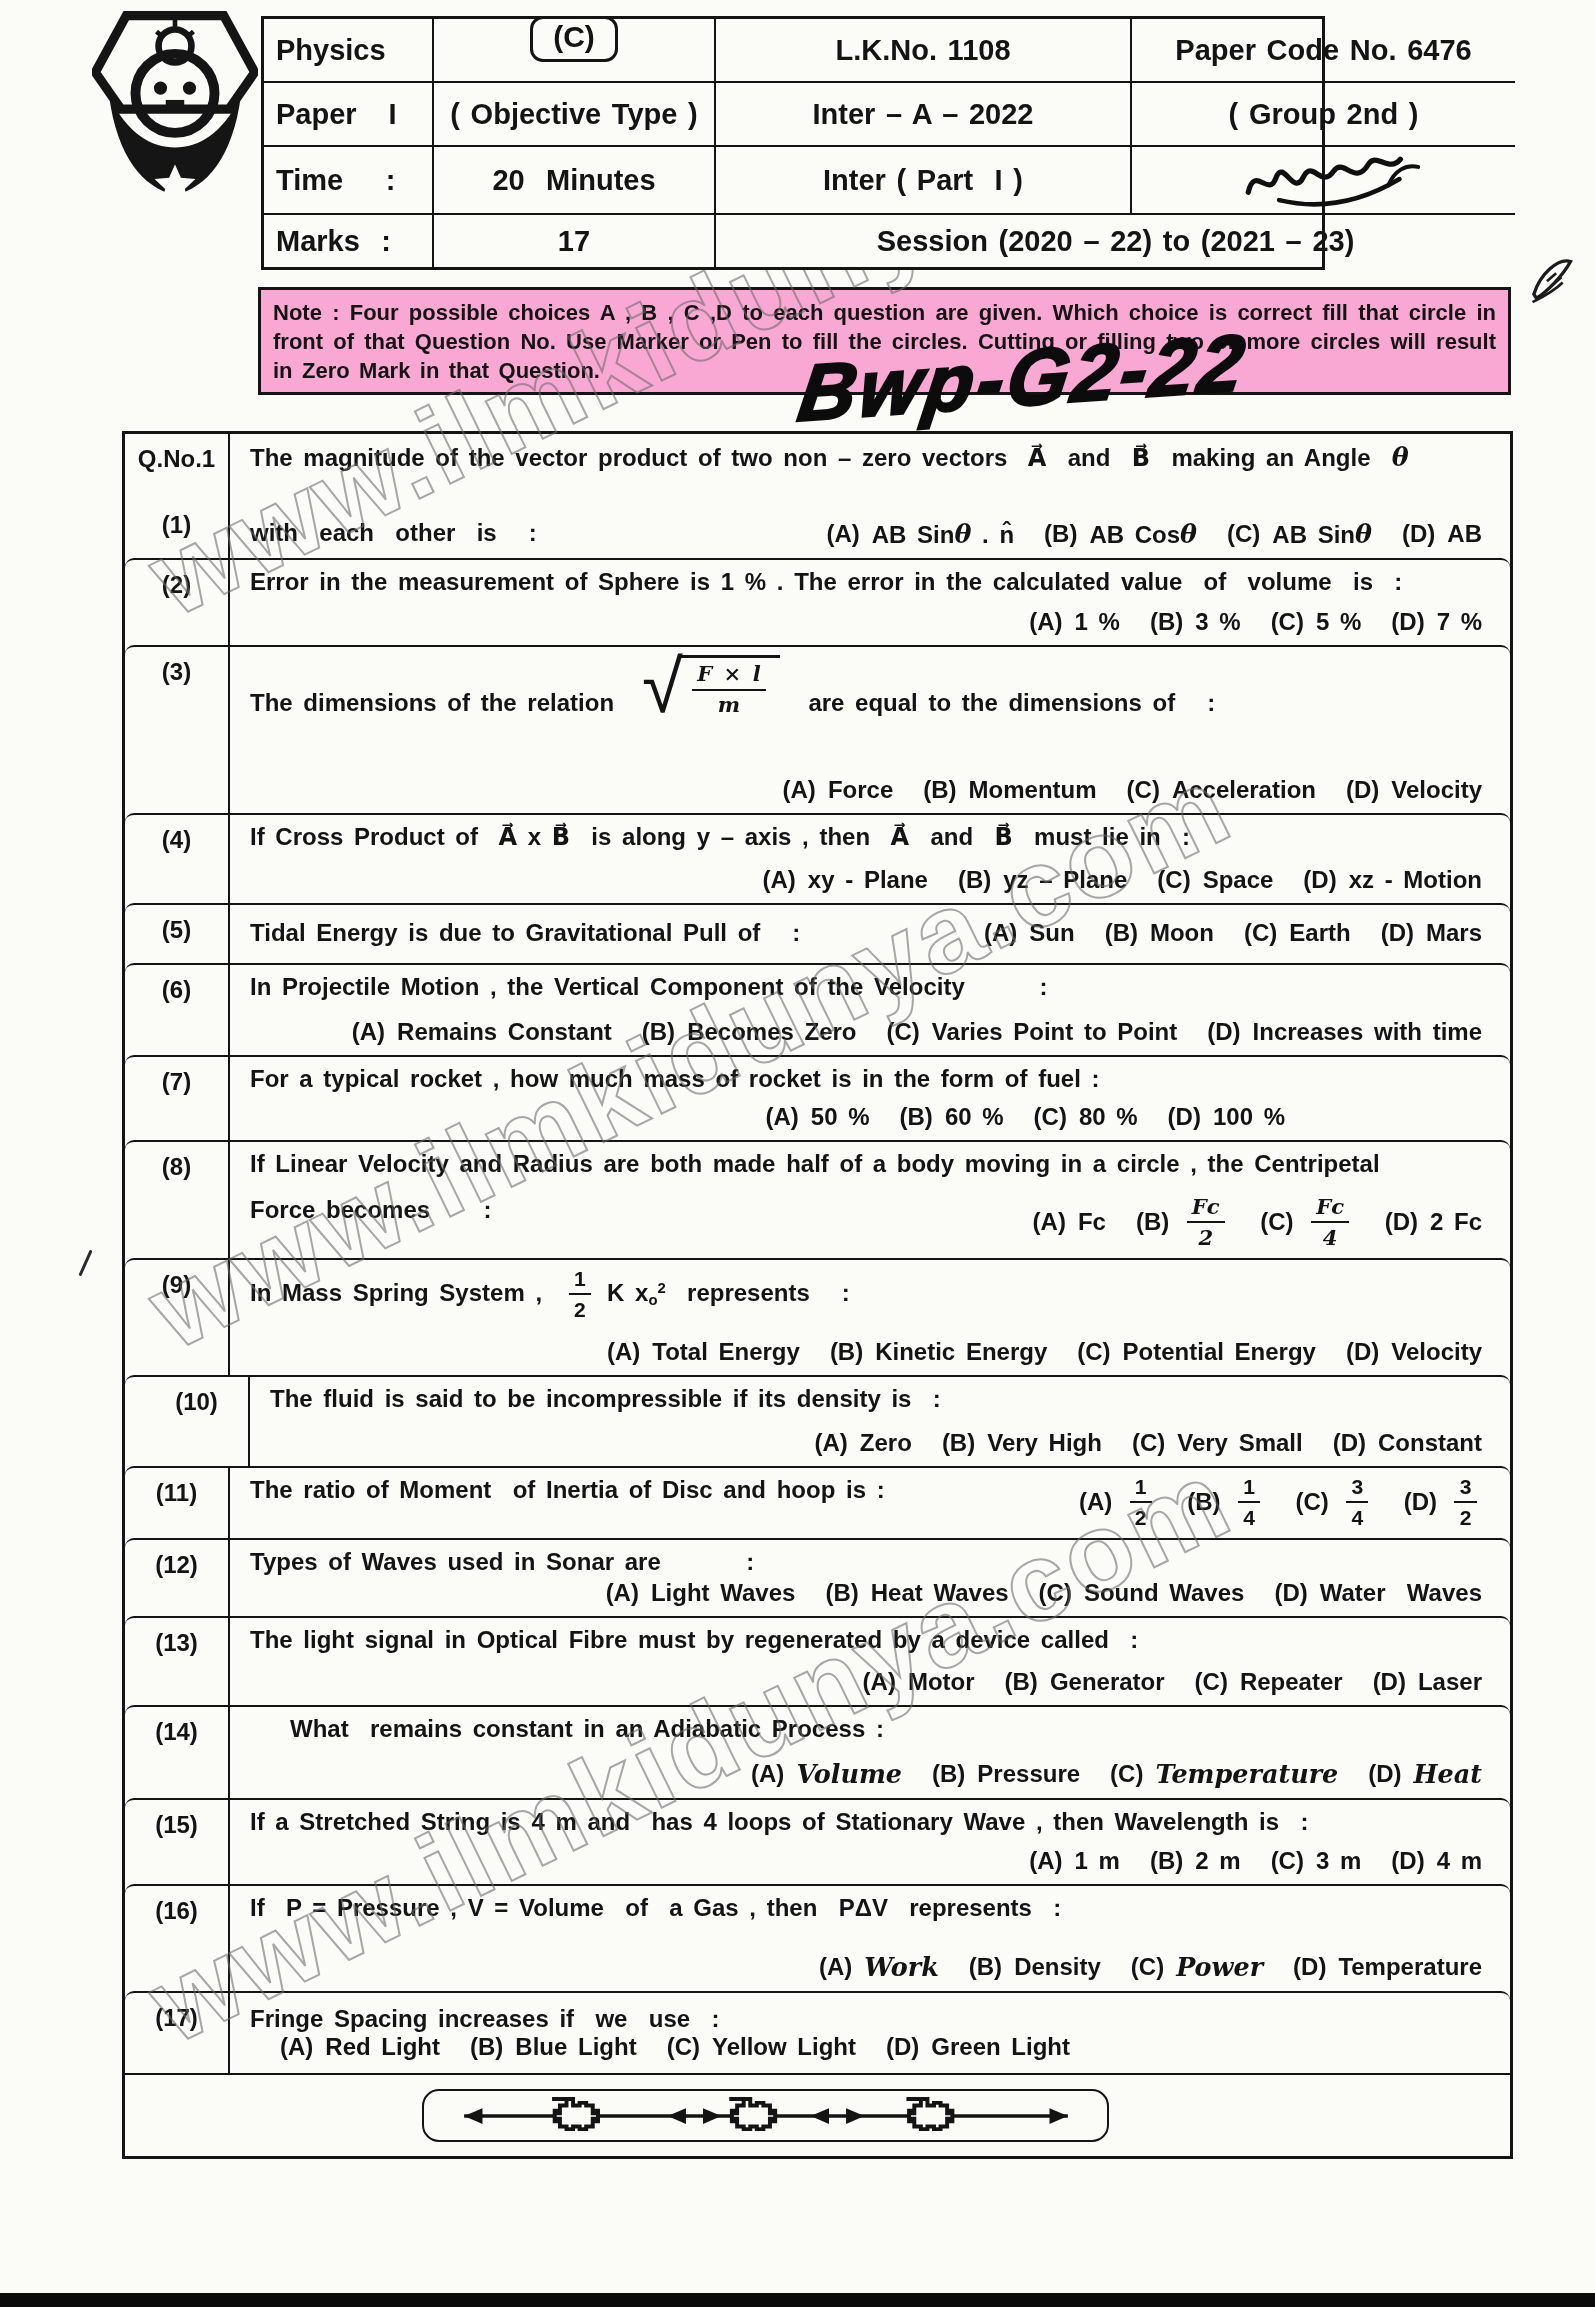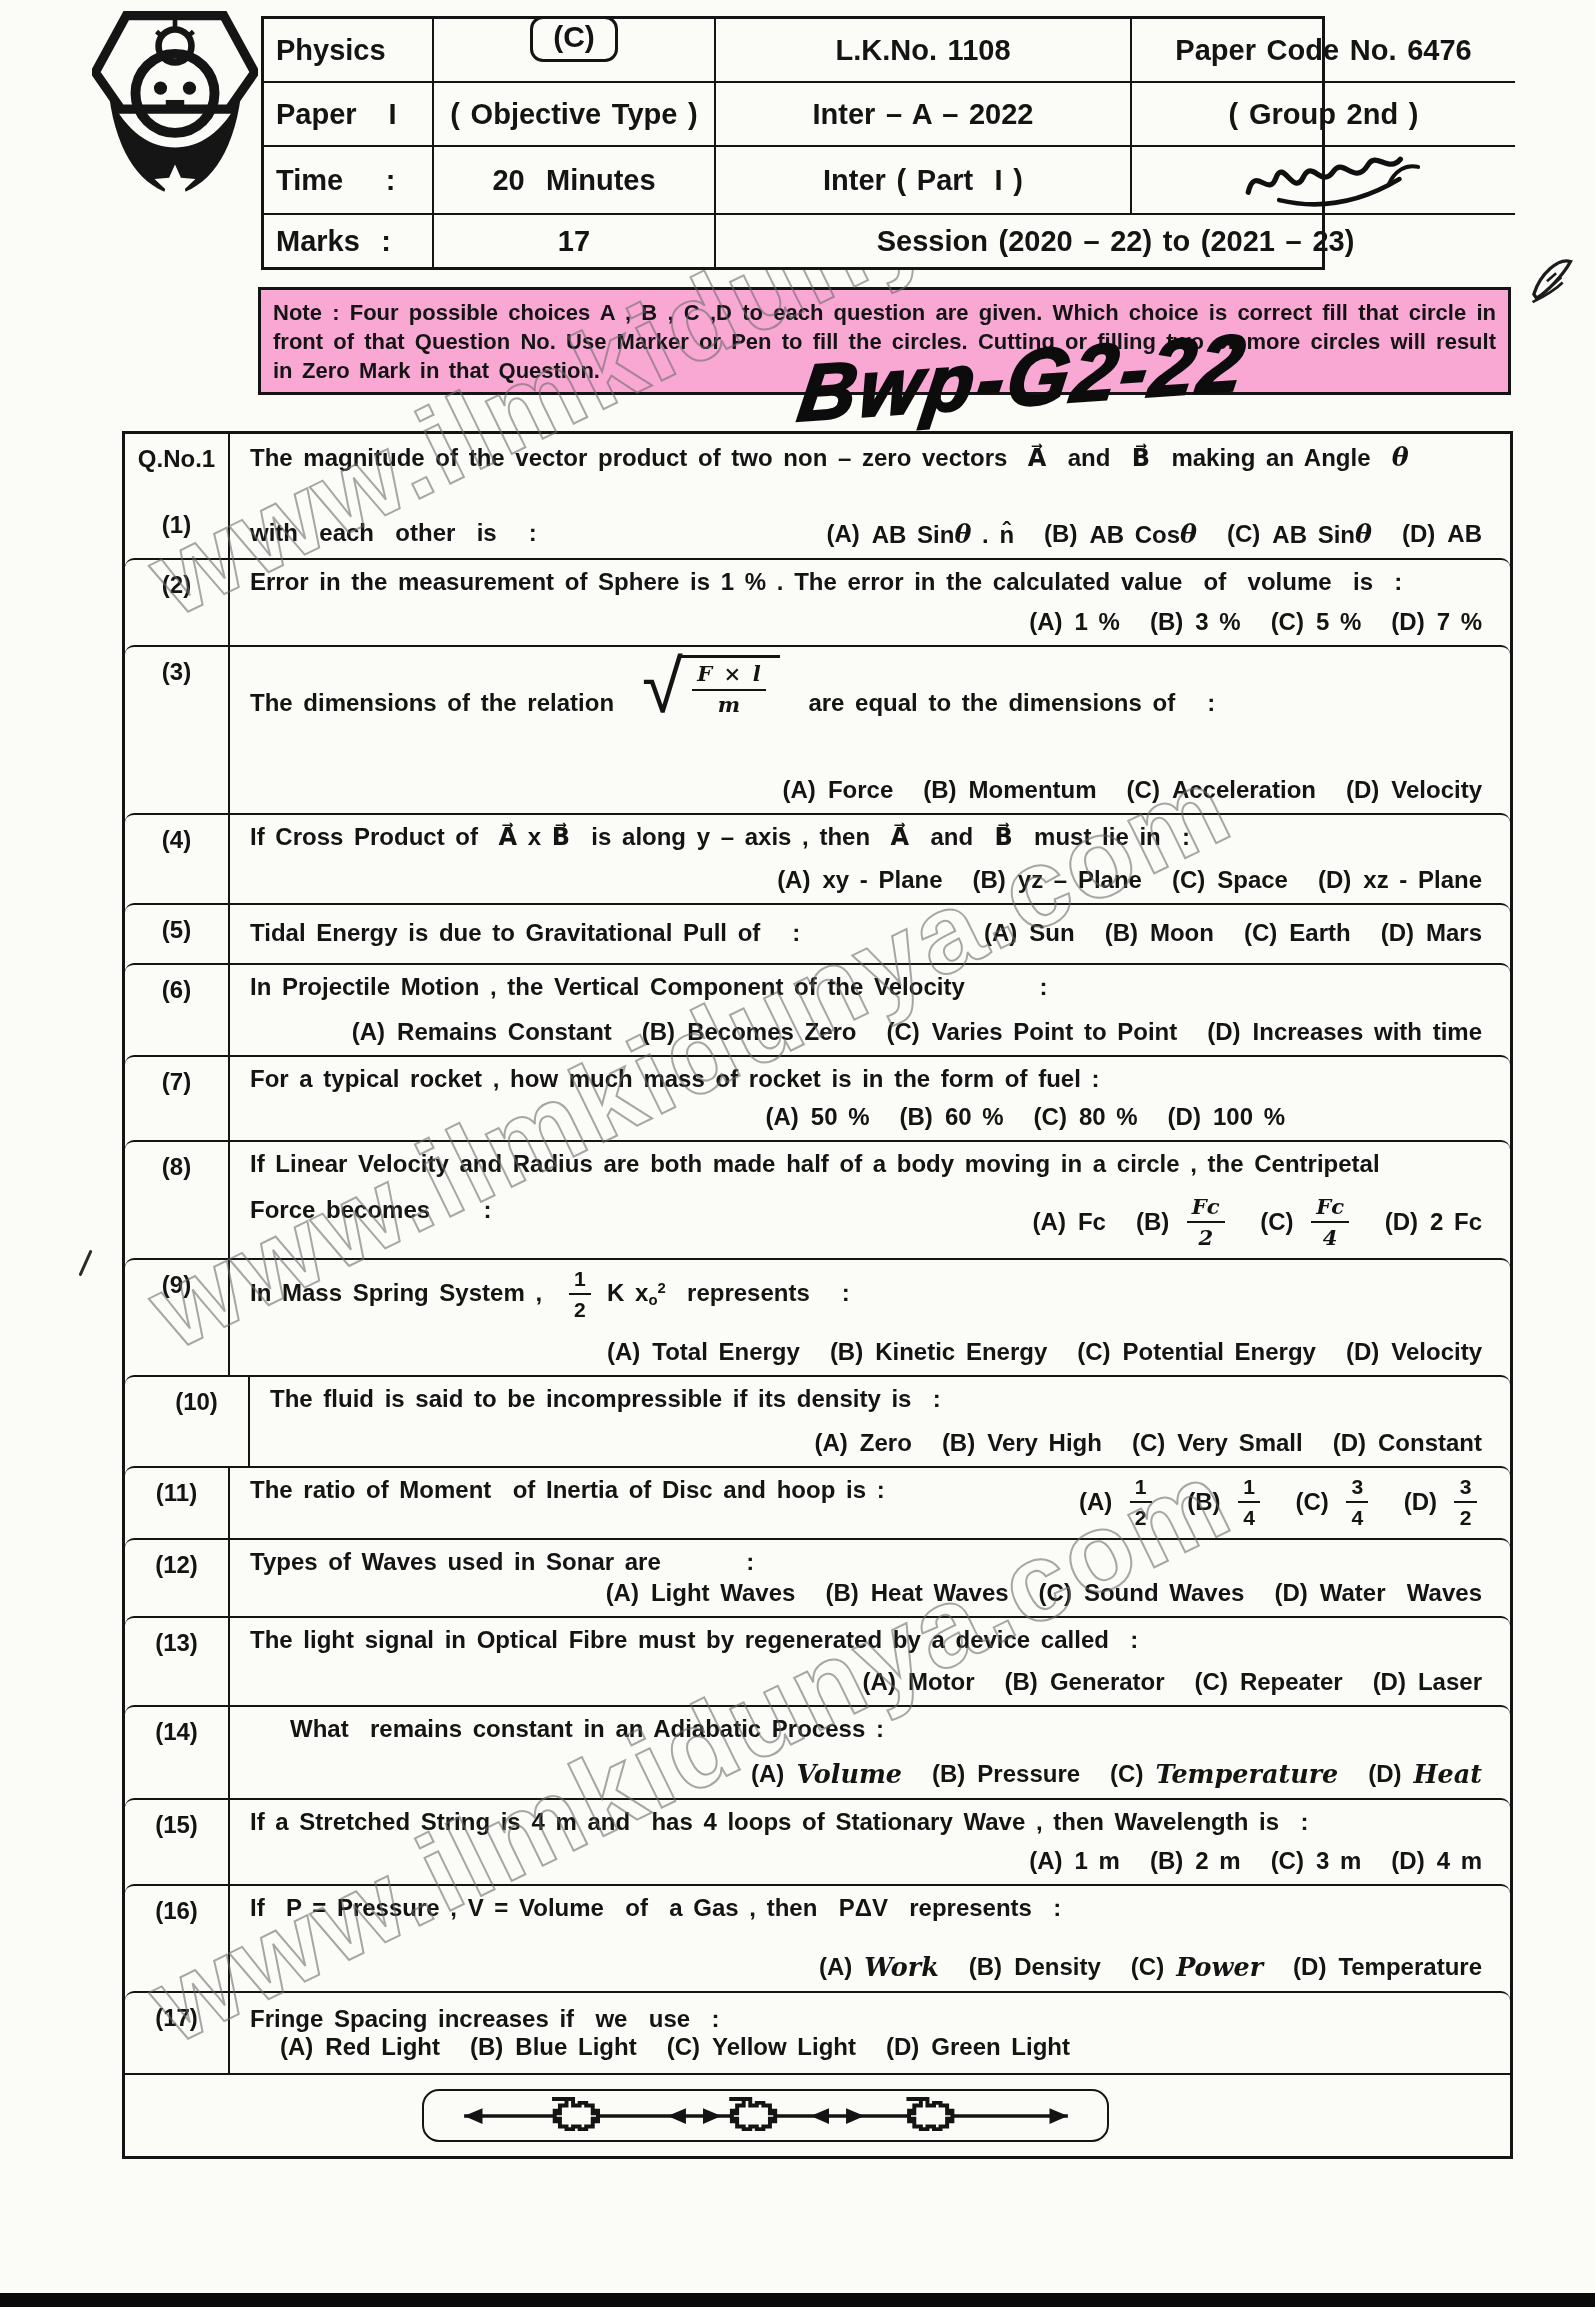--- a/index.html
+++ b/index.html
@@ -170,21 +170,21 @@
           </div>
         </div>
         <div class="qrow" style="min-height: 90px;">
           <div class="qnum">(4)</div>
           <div class="qbody">
             <div class="qtext"><span>If Cross Product of  A⃗ x B⃗  is along y – axis , then  A⃗  and  B⃗  must lie in  :</span></div>
             <div class="qopts">
               <span class="opt"><span class="lbl">(A)</span><span class="otext"><span>xy - Plane</span></span></span>
               <span class="opt"><span class="lbl">(B)</span><span class="otext"><span>yz – Plane</span></span></span>
               <span class="opt"><span class="lbl">(C)</span><span class="otext"><span>Space</span></span></span>
-              <span class="opt"><span class="lbl">(D)</span><span class="otext"><span>xz - Plane</span></span></span>
+              <span class="opt"><span class="lbl">(D)</span><span class="otext"><span>xz - Motion</span></span></span>
             </div>
           </div>
         </div>
         <div class="qrow" style="min-height: 60px;">
           <div class="qnum">(5)</div>
           <div class="qbody single">
             <div class="qflex">
               <div class="qtext"><span>Tidal Energy is due to Gravitational Pull of   :</span></div>
               <div class="qopts">
                 <span class="opt"><span class="lbl">(A)</span><span class="otext"><span>Sun</span></span></span>

